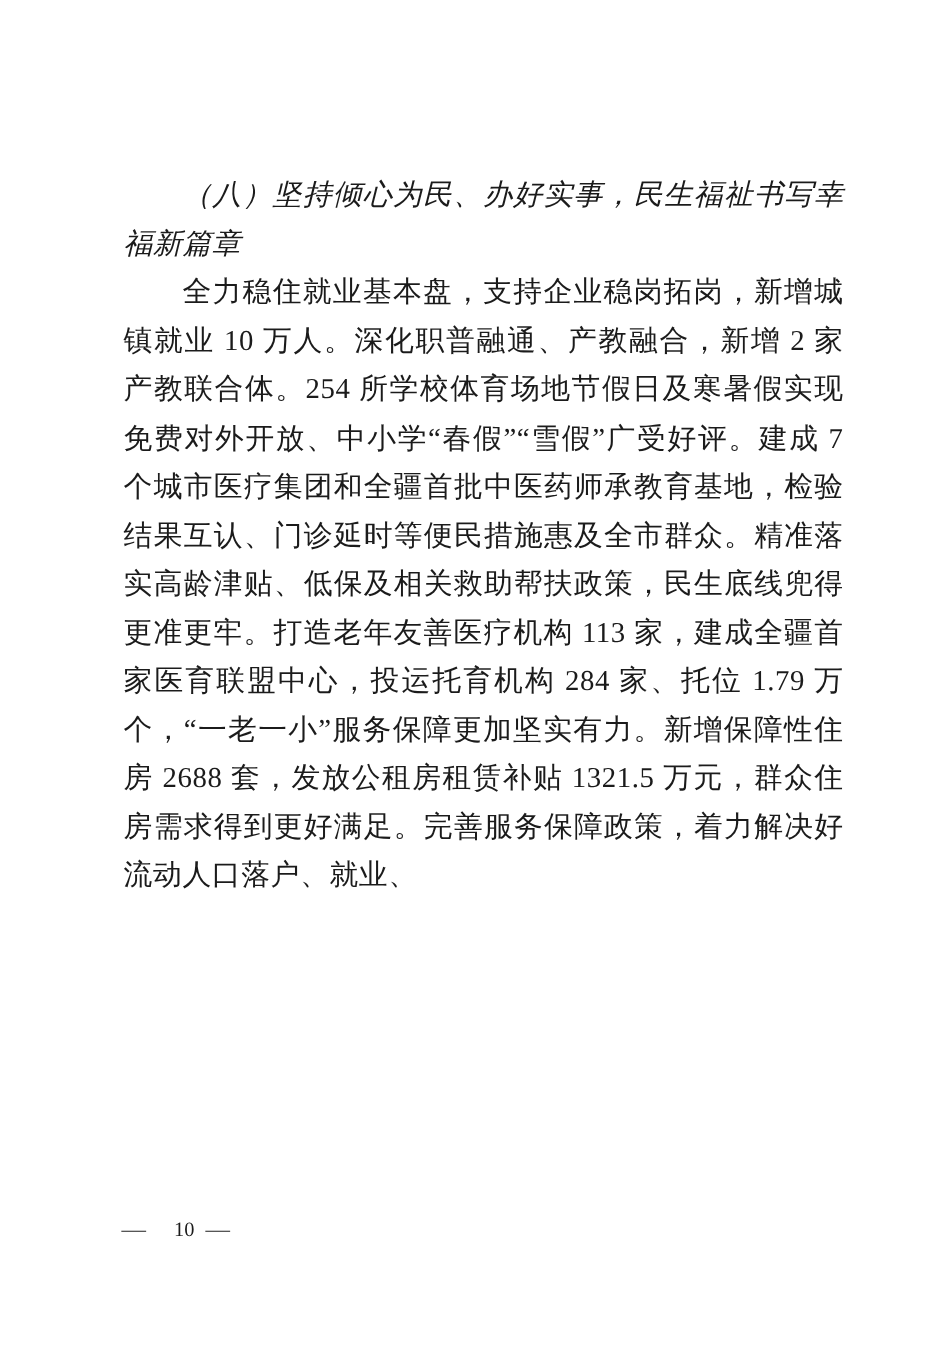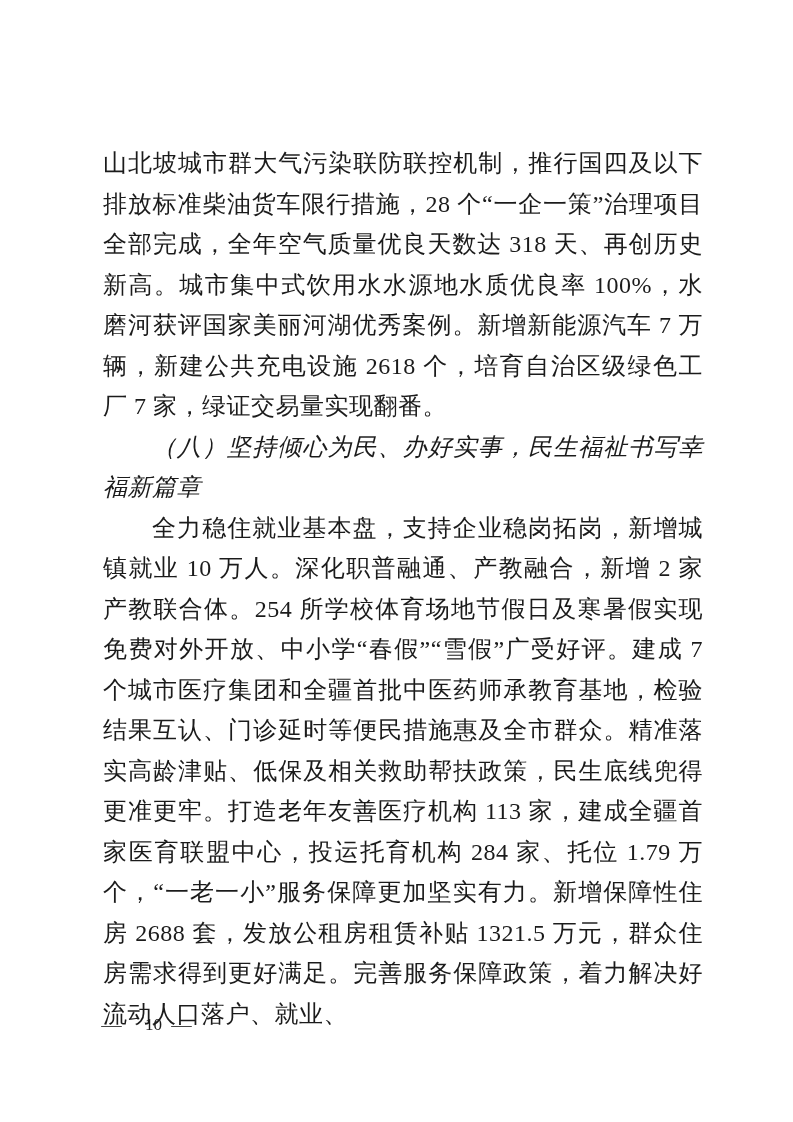--- a/index.html
+++ b/index.html
@@ -56,21 +56,20 @@
     font-size: 17px;
     padding: 0 2px;
     margin-left: 14px;
   }
 </style>
 </head>
 <body>
 
 <div class="page">
   <div class="content">
-    <p class="para">山北坡城市群大气污染联防联控机制，推行国四及以下排放标准柴油货车限行措施，28 个“一企一策”治理项目全部完成，全年空气质量优良天数达 318 天、再创历史新高。城市集中式饮用水水源地水质优良率 100%，水磨河获评国家美丽河湖优秀案例。新增新能源汽车 7 万辆，新建公共充电设施 2618 个，培育自治区级绿色工厂 7 家，绿证交易量实现翻番。</p>
     <p class="para indent heading">（八）坚持倾心为民、办好实事，民生福祉书写幸福新篇章</p>
     <p class="para indent">全力稳住就业基本盘，支持企业稳岗拓岗，新增城镇就业 10 万人。深化职普融通、产教融合，新增 2 家产教联合体。254 所学校体育场地节假日及寒暑假实现免费对外开放、中小学“春假”“雪假”广受好评。建成 7 个城市医疗集团和全疆首批中医药师承教育基地，检验结果互认、门诊延时等便民措施惠及全市群众。精准落实高龄津贴、低保及相关救助帮扶政策，民生底线兜得更准更牢。打造老年友善医疗机构 113 家，建成全疆首家医育联盟中心，投运托育机构 284 家、托位 1.79 万个，“一老一小”服务保障更加坚实有力。新增保障性住房 2688 套，发放公租房租赁补贴 1321.5 万元，群众住房需求得到更好满足。完善服务保障政策，着力解决好流动人口落户、就业、</p>
   </div>
 
   <div class="footer">
     <span class="dash">—</span>
     <span class="pagenum">10</span>
     <span class="dash">—</span>
   </div>
 </div>

